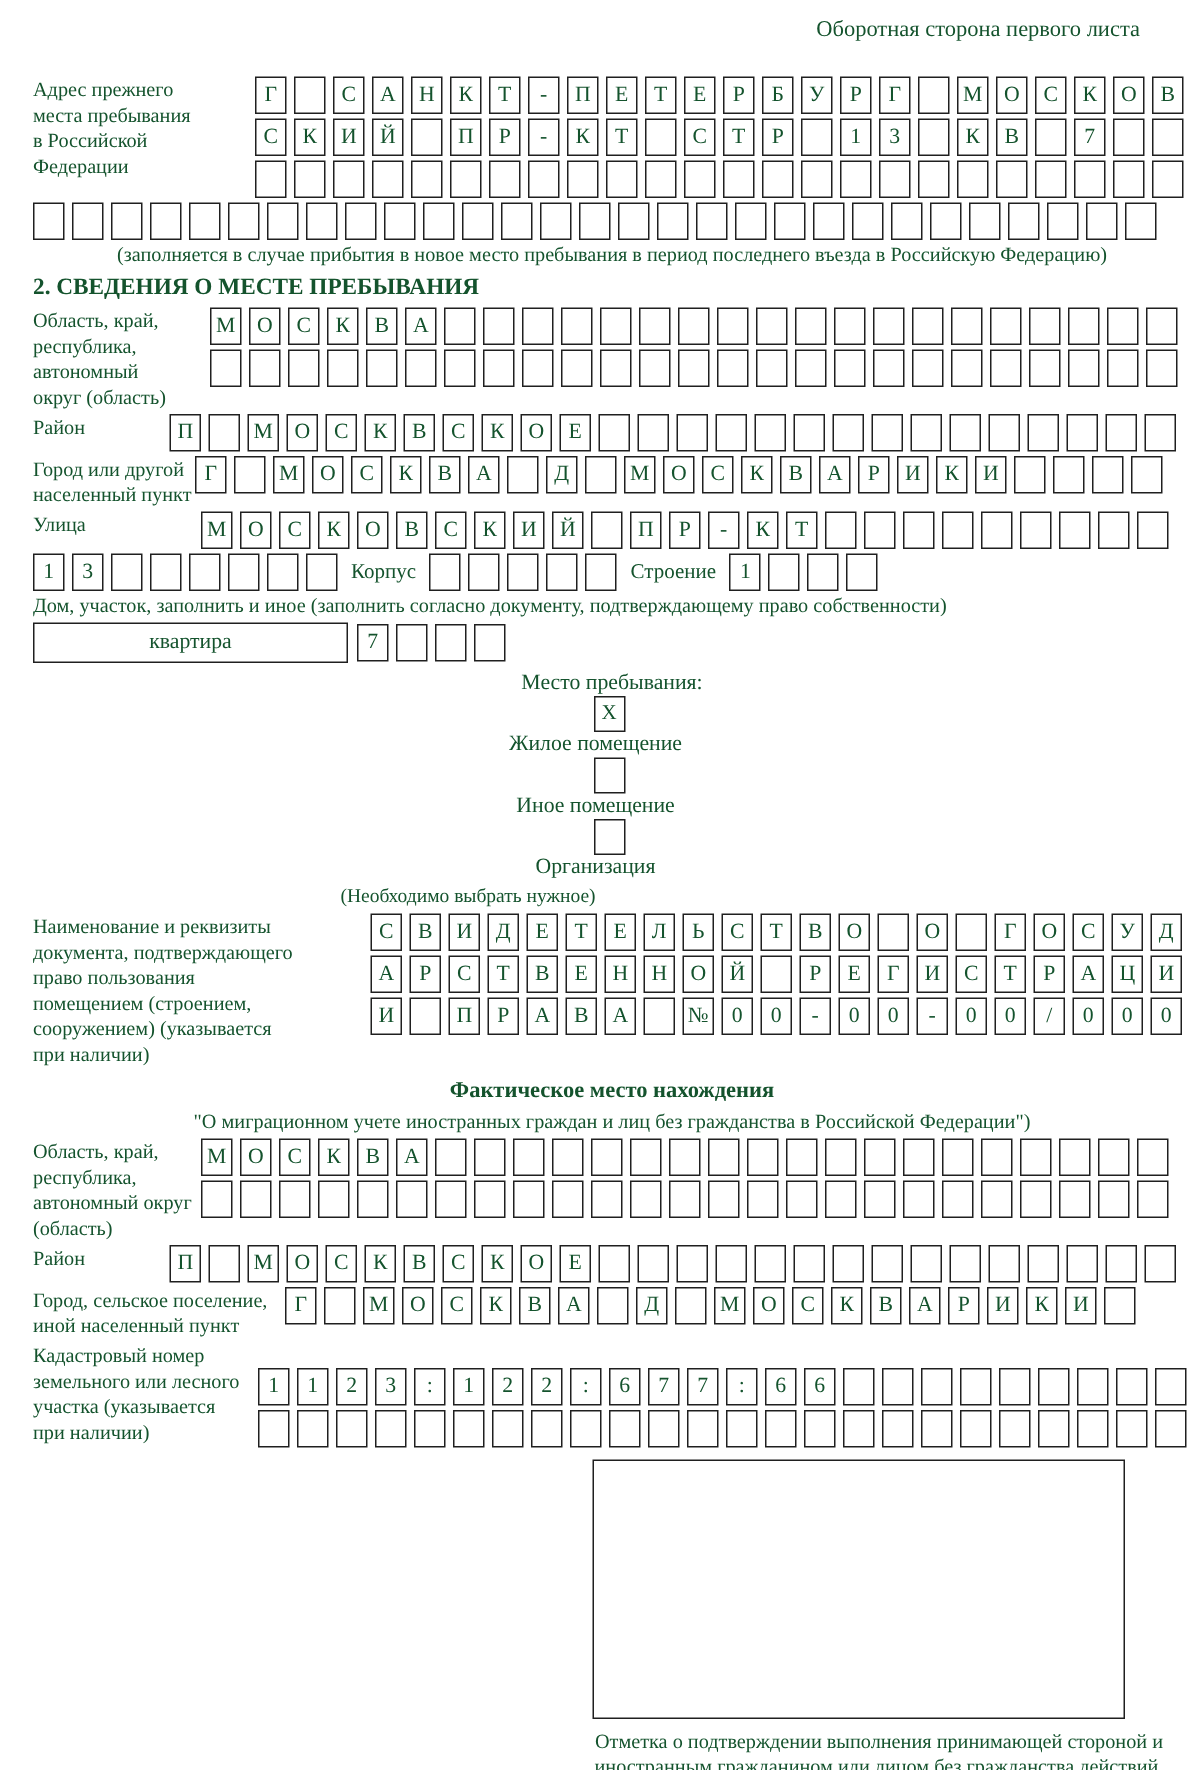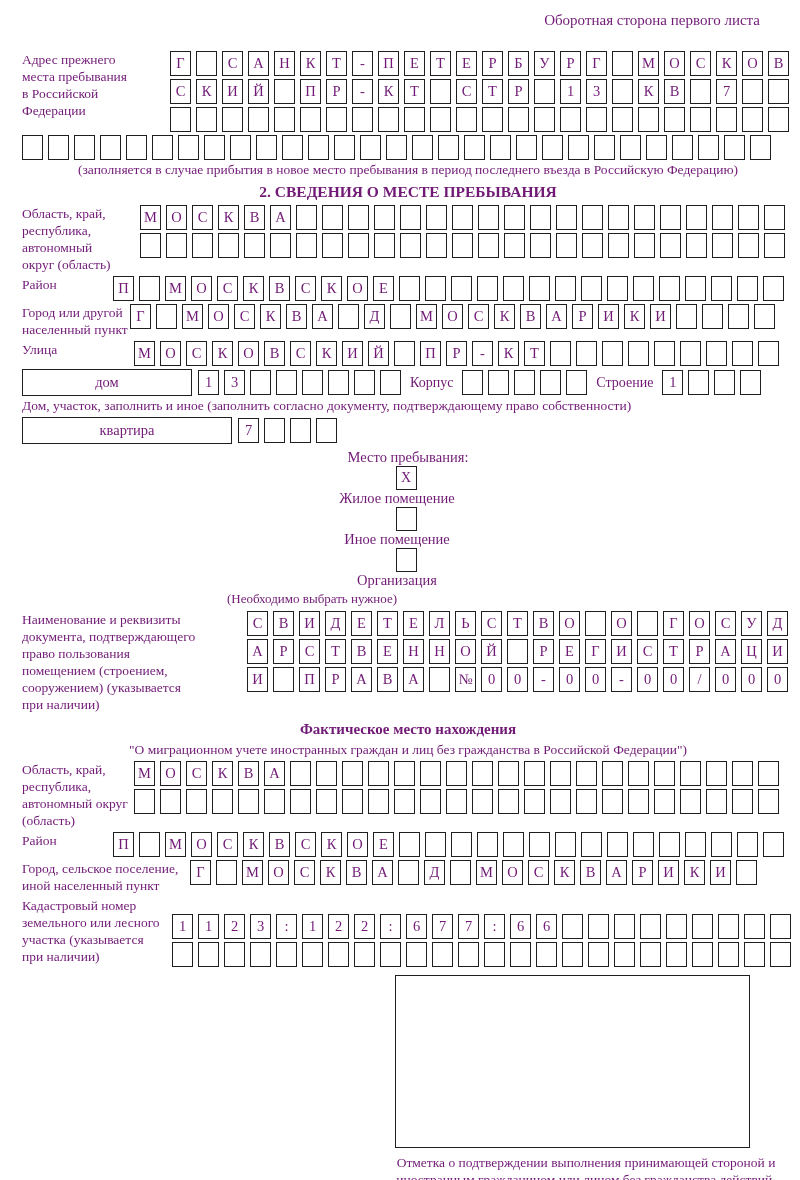--- a/index.html
+++ b/index.html
@@ -1,28 +1,28 @@
 <!DOCTYPE html>
 <html><head>
 <meta charset="utf-8">
 <style>
   html,body{margin:0;padding:0;background:#fff;}
-  .page{width:800px;height:1180px;box-sizing:border-box;background:#fff;color:#701a75;
+  .page{width:800px;height:1180px;box-sizing:border-box;background:#fff;color:#14532d;
         font-family:"Liberation Serif","DejaVu Serif",serif;overflow:hidden;position:relative;}
   .top-note{text-align:right;padding-right:40px;font-size:15px;margin-top:12px;margin-bottom:22px;}
   .content{padding:0 6px 0 22px;}
   .frow{display:flex;align-items:flex-start;margin-bottom:3px;}
   .flabel{flex:0 0 auto;font-size:13.5px;line-height:17px;white-space:pre-line;}
   .rows{display:flex;flex-direction:column;gap:3px;}
   .cellrow{display:flex;gap:5px;}
   .cell{box-sizing:border-box;flex:0 0 auto;width:21px;height:25px;border:1.5px solid #1f1f1f;
         display:flex;align-items:center;justify-content:center;font-size:14.5px;background:#fff;}
   .caption{font-size:13.5px;line-height:16px;margin:2px 0 3px;}
   .center{text-align:center;}
-  .sec-title{font-weight:bold;font-size:15.5px;text-align:center;margin:5px 0 4px;}
+  .sec-title{font-weight:bold;font-size:15.5px;margin:5px 0 4px;}
   .fact-title{font-weight:bold;font-size:15px;text-align:center;margin:8px 0 4px;}
   .big-box{box-sizing:border-box;height:27px;border:1.6px solid #1f1f1f;display:flex;
            align-items:center;justify-content:center;font-size:14.5px;flex:0 0 auto;}
   .house-row{display:flex;align-items:center;gap:6px;margin-top:2px;margin-bottom:2px;}
   .inline-label{font-size:14px;margin:0 3px;flex:0 0 auto;}
   .cbox{box-sizing:border-box;width:21px;height:24px;border:1.6px solid #1f1f1f;
         display:inline-flex;align-items:center;justify-content:center;font-size:14px;flex:0 0 auto;}
   .stay-row{display:flex;align-items:center;margin-top:5px;font-size:14.5px;flex-direction:column;}
   .stay-row .cbox{margin:0 12px 0 8px;}
   .stay-row .opt{margin-right:22px;}
@@ -318,21 +318,20 @@
             <span class="cell"></span>
             <span class="cell"></span>
             <span class="cell"></span>
             <span class="cell"></span>
             <span class="cell"></span>
           </div>
       </div>
     </div>
 
     <div class="house-row">
-      <div class="big-box" style="width:170px">дом</div>
       <div class="cellrow">
           <span class="cell">1</span>
           <span class="cell">3</span>
           <span class="cell"></span>
           <span class="cell"></span>
           <span class="cell"></span>
           <span class="cell"></span>
           <span class="cell"></span>
           <span class="cell"></span>
         </div>

